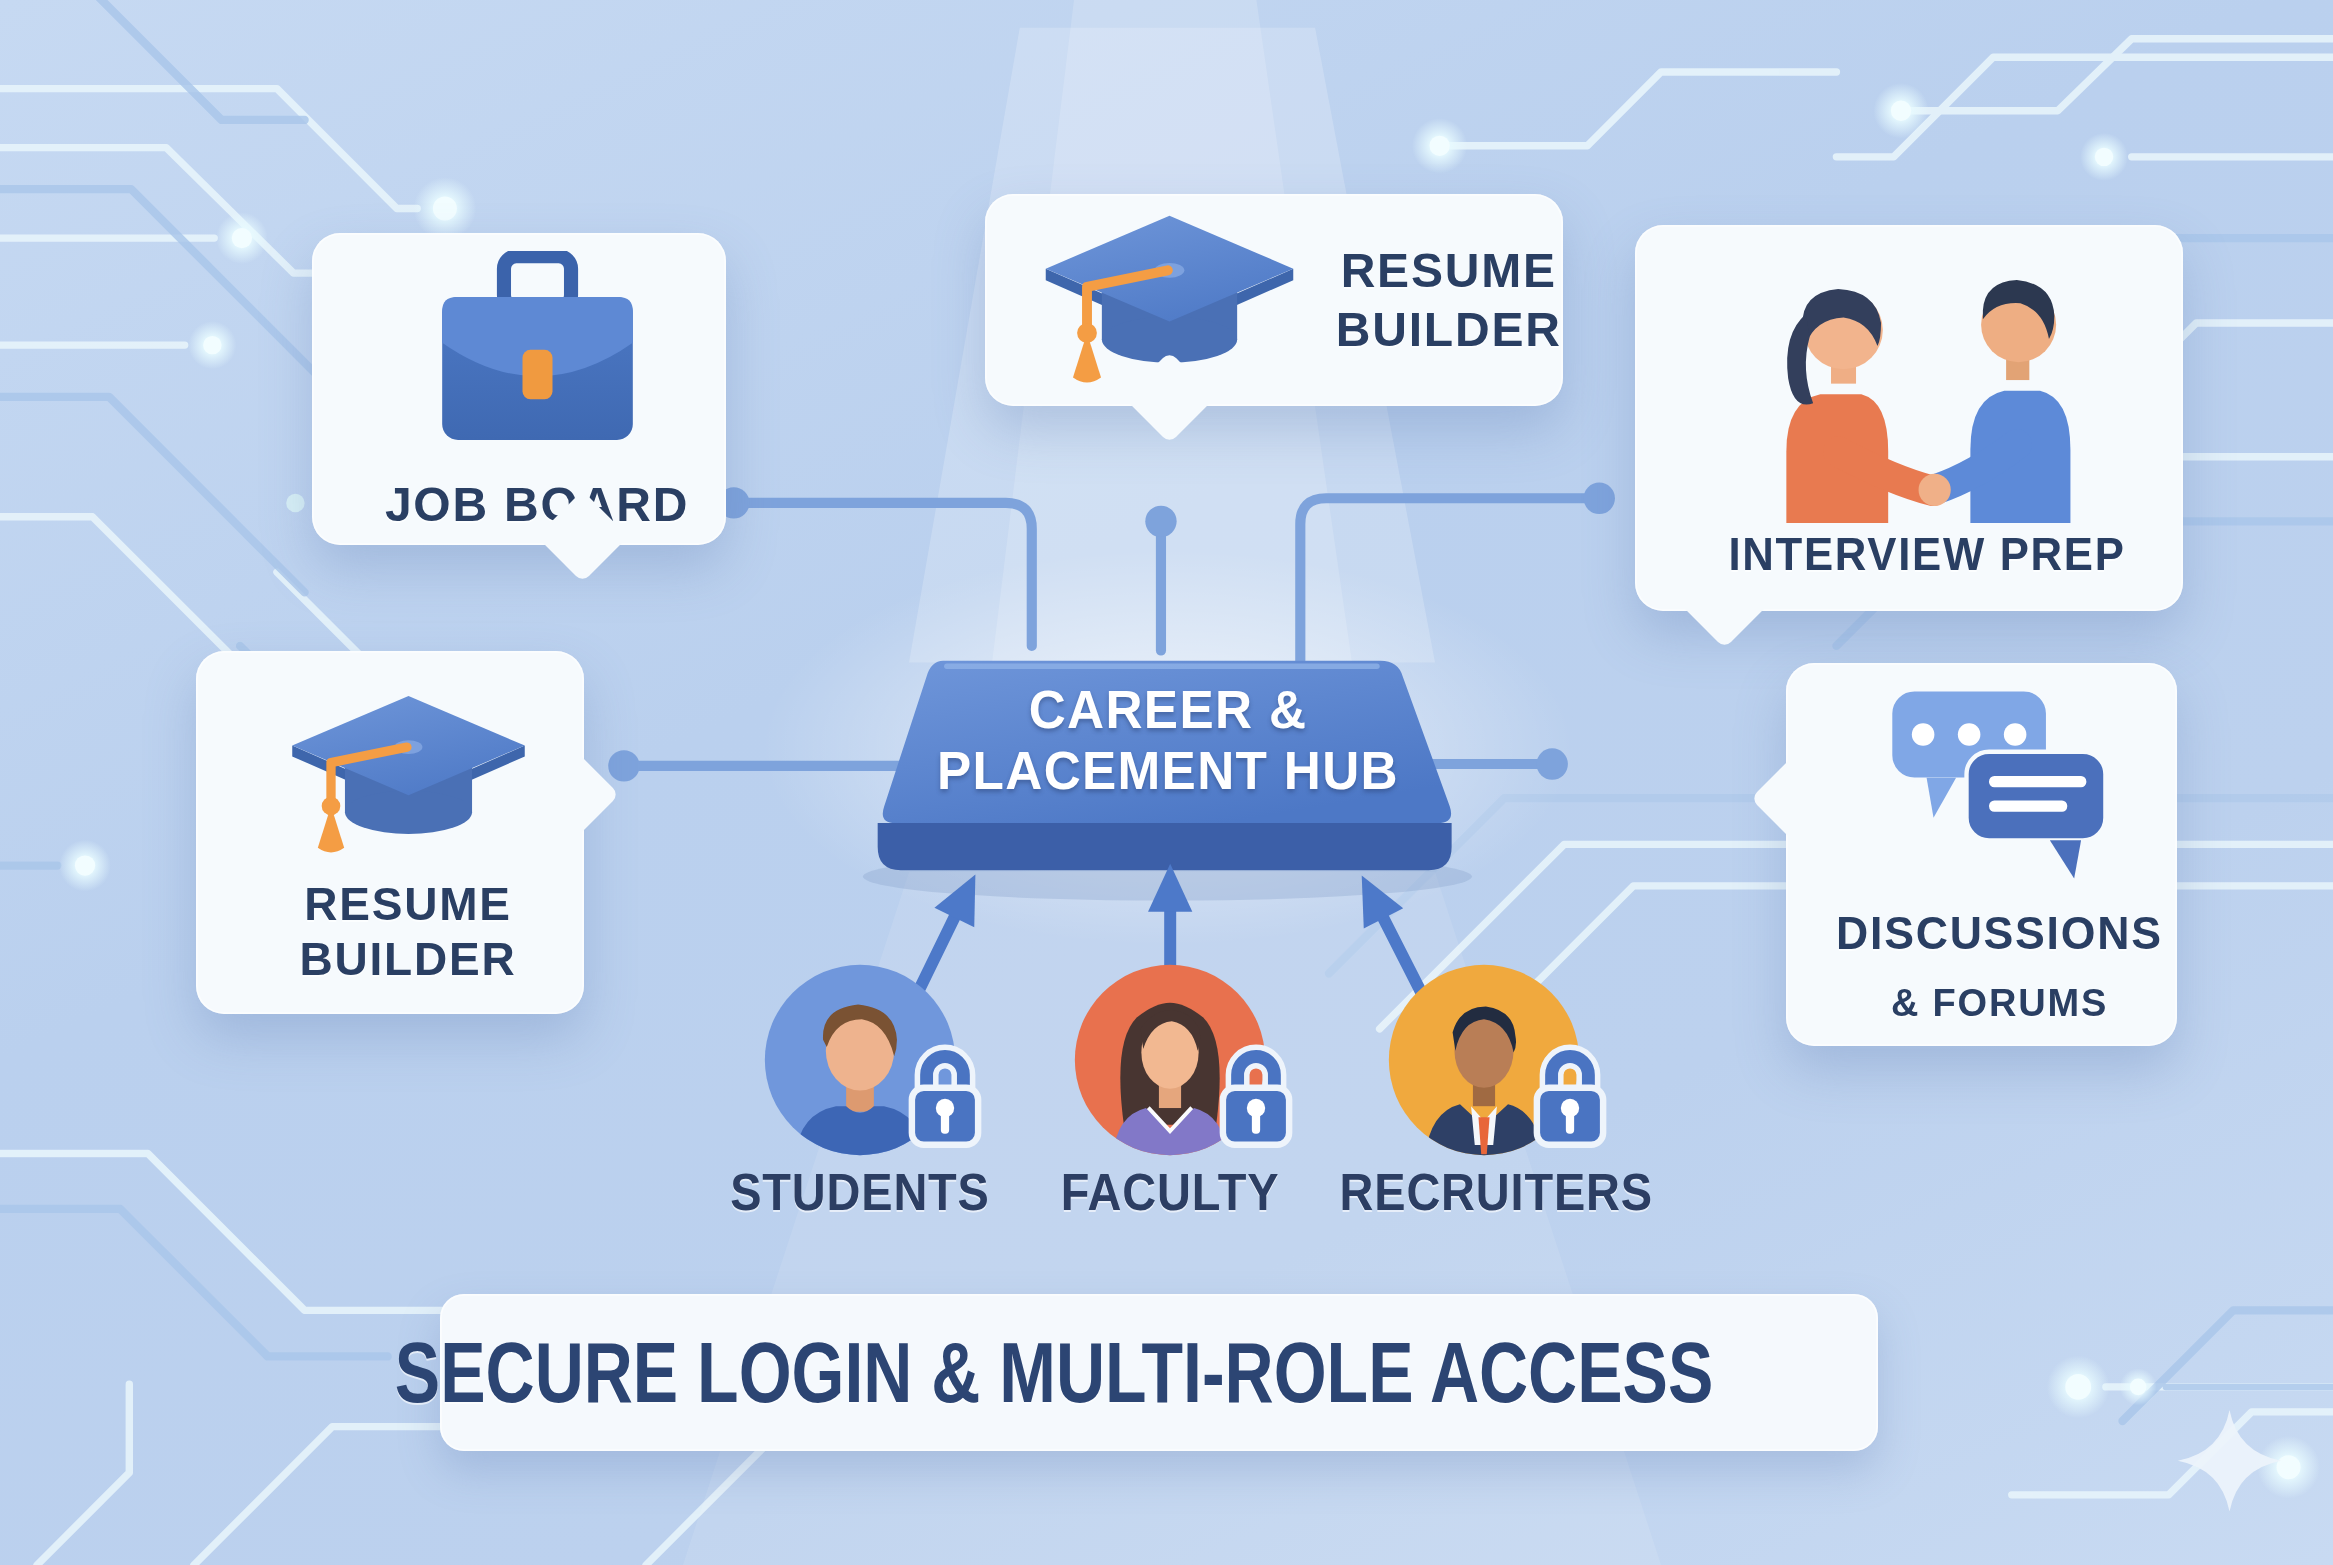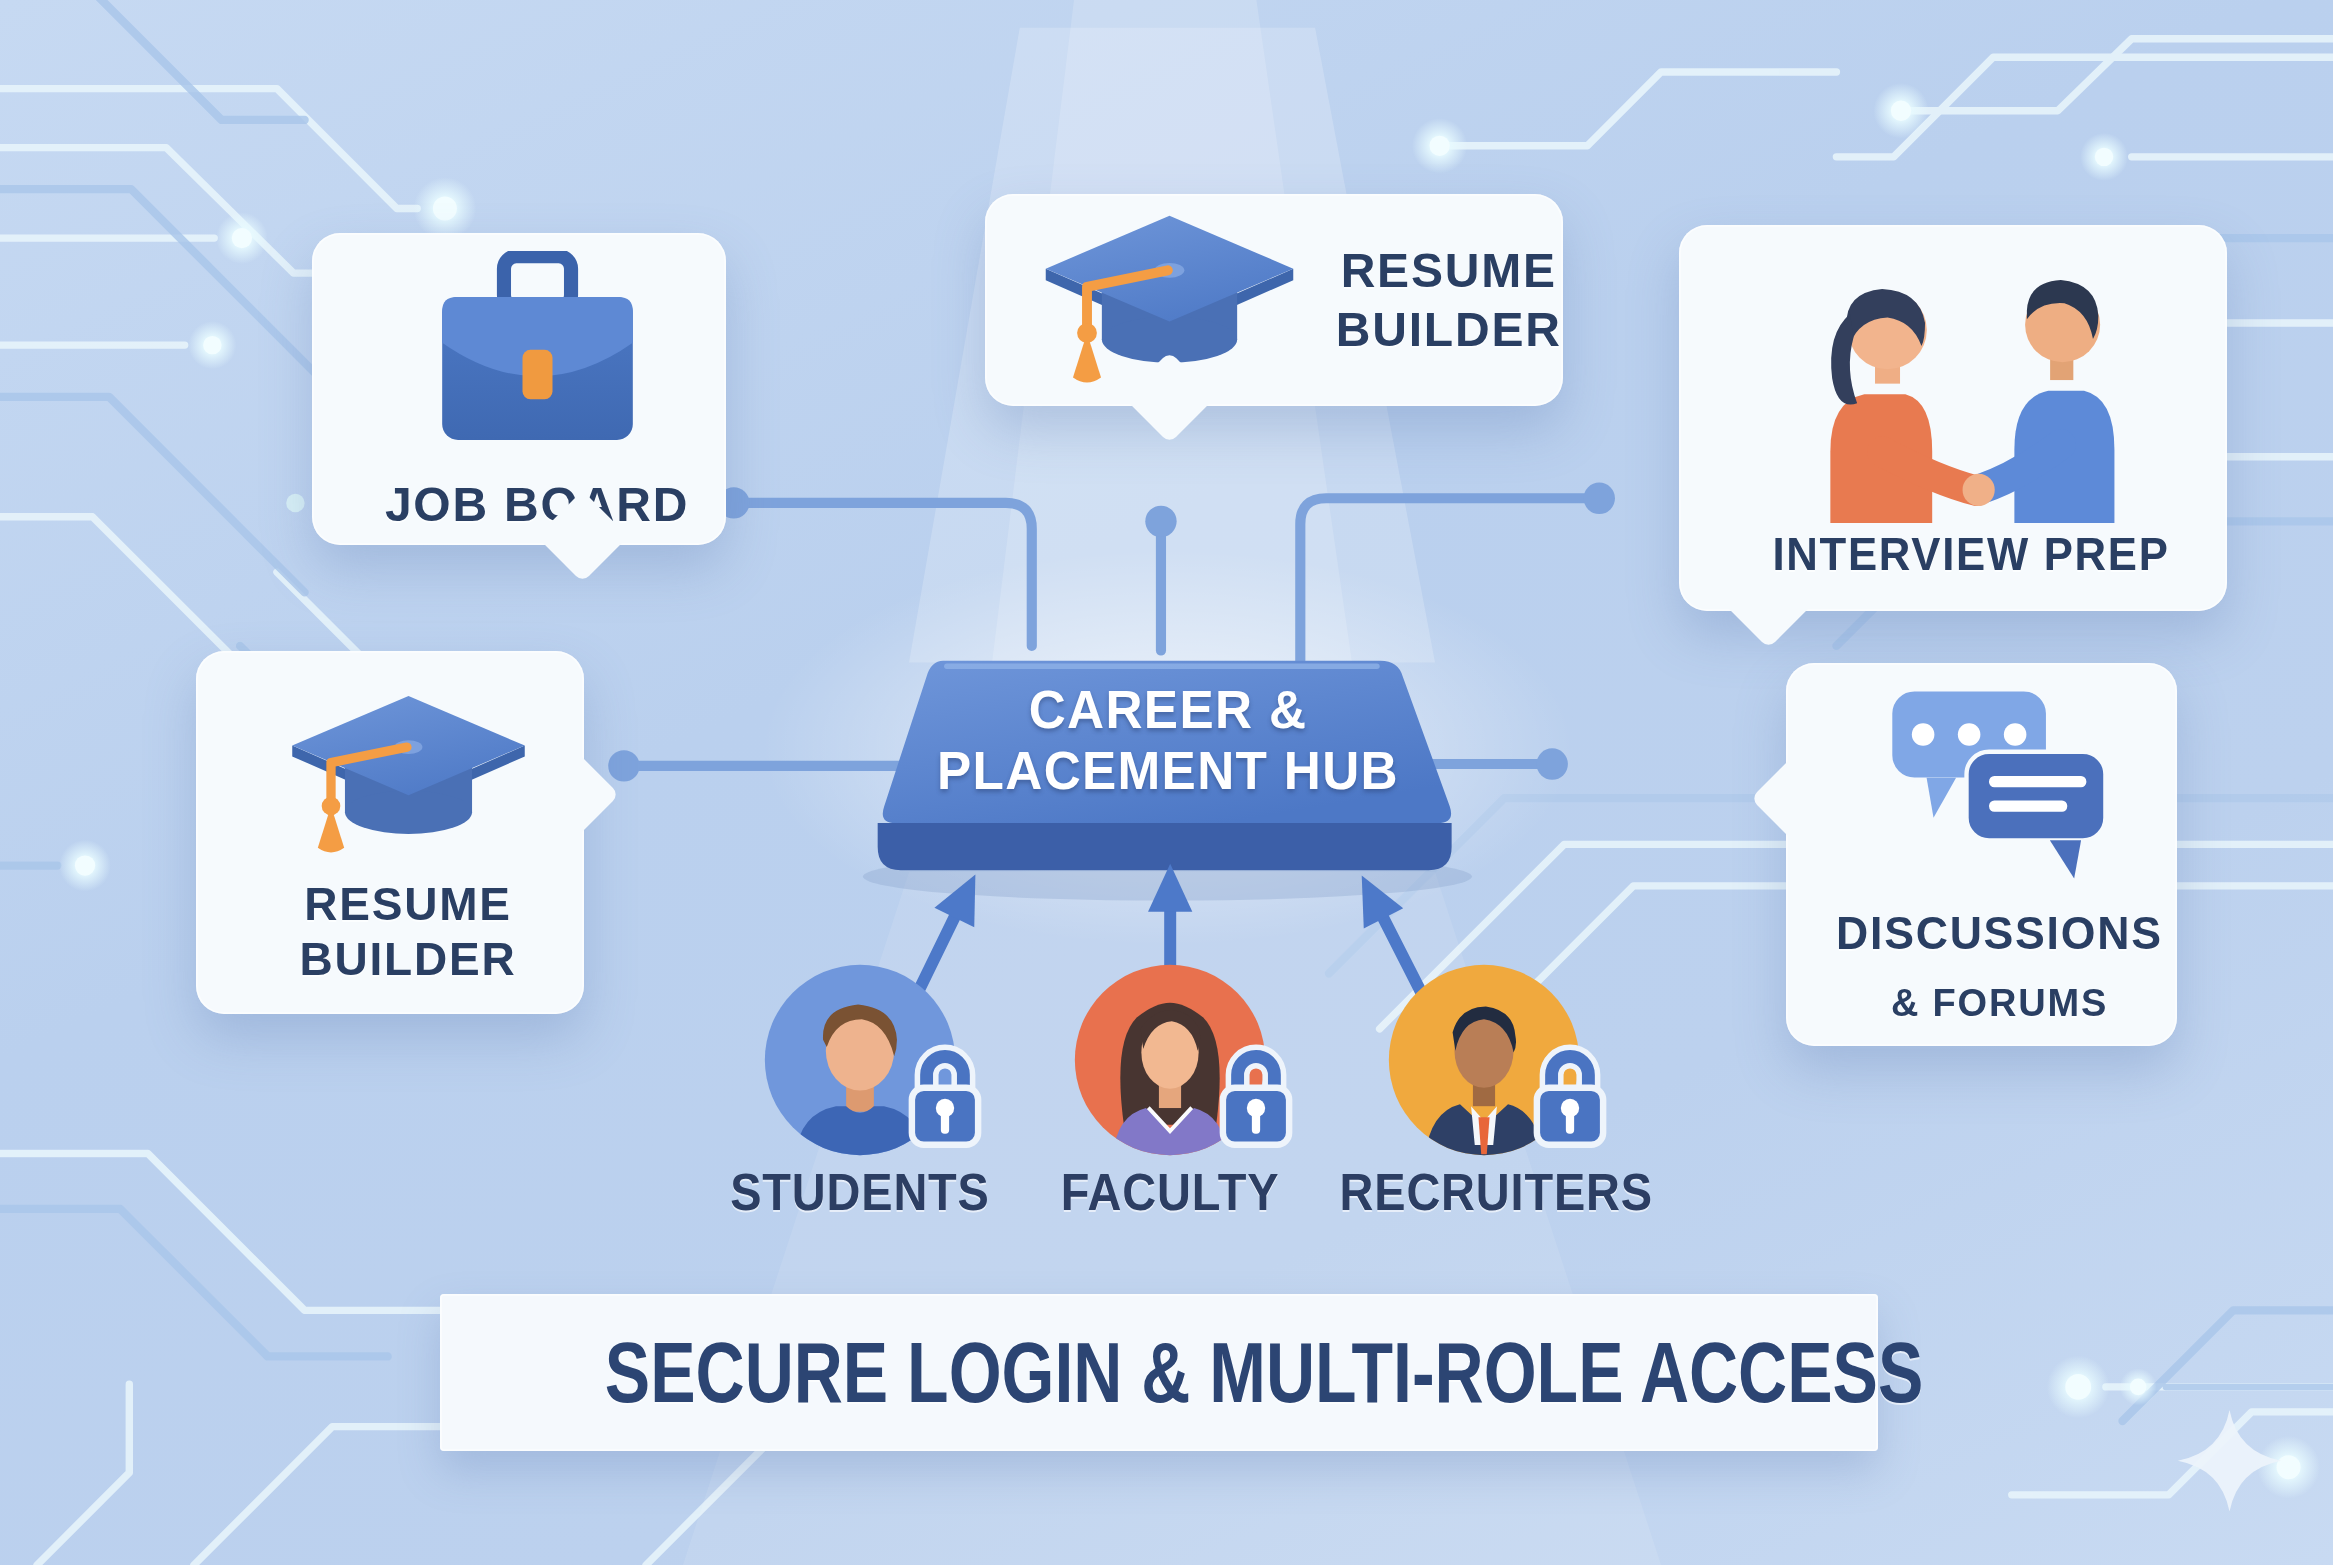--- a/index.html
+++ b/index.html
@@ -29,23 +29,23 @@
     transform:scaleX(.95);text-shadow:0 2.8px 4.6px rgba(40,62,110,.45);white-space:nowrap;
   }
   .role-label{
     position:absolute;top:1163px;width:314px;text-align:center;color:#2c3e63;
     font-weight:bold;font-size:51px;letter-spacing:0.9px;transform:scaleX(.92);
     text-shadow:0 1.8px 0 rgba(255,255,255,.6);white-space:nowrap;
   }
   .avatar{position:absolute;width:194px;height:194px;}
   .lock{position:absolute;width:92px;height:127px;}
   .banner{
-    position:absolute;left:440px;top:1294px;width:1438px;height:157px;border-radius:4px;
+    position:absolute;left:440px;top:1294px;width:1438px;height:157px;border-radius:24px;
     background:#f5f9fd;box-shadow:0 20px 42px rgba(96,126,180,.28), inset 0 0 0 1.8px rgba(255,255,255,.6);
-    display:flex;align-items:center;justify-content:flex-start;
+    display:flex;align-items:center;justify-content:flex-end;
   }
   .banner-text{
     color:#2c4573;font-weight:bold;font-size:85px;letter-spacing:0;
     transform:scaleX(.80);white-space:nowrap;text-shadow:0 1.8px 0 rgba(255,255,255,.6);
   }
 </style>
 </head>
 <body>
 
 <div class="canvas">
@@ -217,21 +217,21 @@
       <path d="M -2 -6 L -100 14 L -100 62" stroke="#f49d44" stroke-width="12" fill="none" stroke-linecap="round" stroke-linejoin="round"></path>
       <circle cx="-100" cy="70" r="12" fill="#f49d44"></circle>
       <path d="M -100 70 L -117 124 Q -100 136 -83 124 Z" fill="#f49d44"></path>
     </svg>
     <div style="text-align:center;">
       <div class="card-label" style="font-size:48px;line-height:59px;">RESUME</div>
       <div class="card-label" style="font-size:48px;line-height:59px;">BUILDER</div>
     </div>
   </div>
 
-  <div class="card col" style="left:1635px;top:225px;width:512px;height:386px;margin-left:44px;">
+  <div class="card col" style="left:1635px;top:225px;width:512px;height:386px;">
     <div class="tail tail-bottom" style="left:57px;"></div>
     <svg width="369" height="268" viewBox="-200 -100 400 300">
       <rect x="-158" y="204" width="116" height="34" fill="#3c527e"></rect>
       <path d="M -158 206 L -158 120 Q -158 64 -120 56 L -74 56 Q -44 64 -44 120 L -44 206 Z" fill="#e87a50"></path>
       <rect x="48" y="204" width="112" height="34" fill="#3c527e"></rect>
       <path d="M 48 206 L 48 118 Q 48 60 86 52 L 126 52 Q 160 60 160 118 L 160 206 Z" fill="#5d8ad8"></path>
       <path d="M -100 120 Q -40 152 6 164" stroke="#e87a50" stroke-width="34" fill="none" stroke-linecap="round"></path>
       <path d="M 100 112 Q 52 148 10 162" stroke="#5d8ad8" stroke-width="34" fill="none" stroke-linecap="round"></path>
       <circle cx="8" cy="163" r="18" fill="#f0b088"></circle>
       <rect x="-108" y="18" width="28" height="26" fill="#efae85"></rect>

